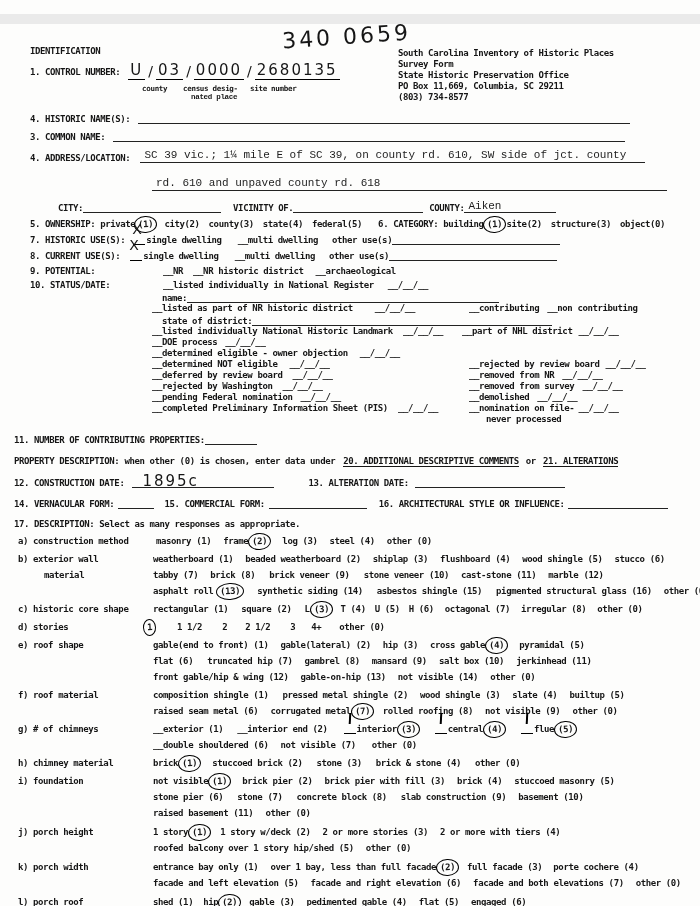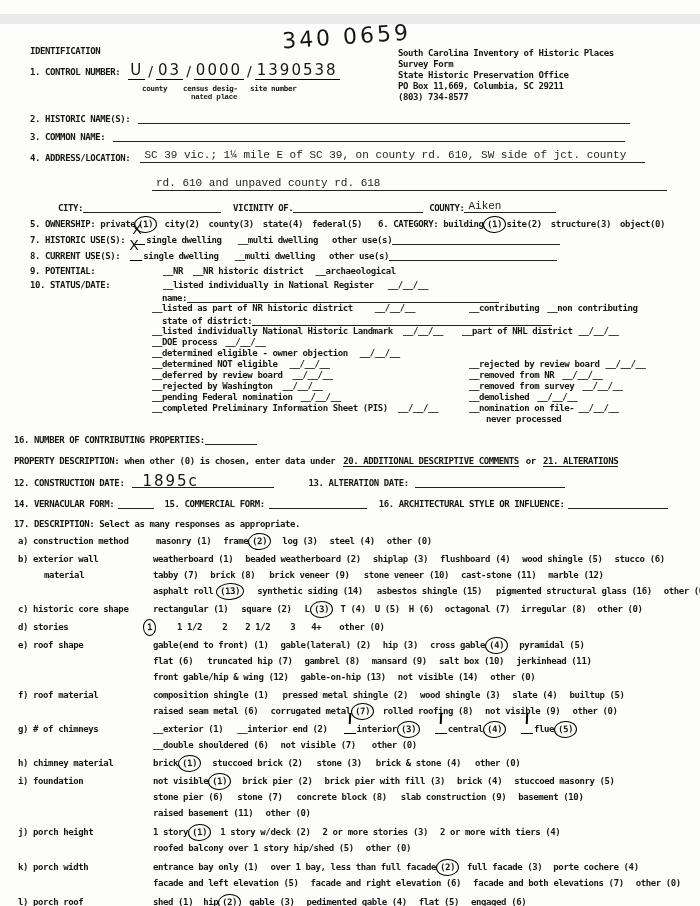--- a/index.html
+++ b/index.html
@@ -53,30 +53,30 @@
 
   <div class="ctl">
     <span class="t ctl-label">1. CONTROL NUMBER:</span>
     <span id="ctlgroups" style="display:flex;align-items:flex-end;margin-left:6px;">
         <span class="grp hw">U</span>
         <span class="slash hw">/</span>
         <span class="grp hw">03</span>
         <span class="slash hw">/</span>
         <span class="grp hw">0000</span>
         <span class="slash hw">/</span>
-        <span class="grp hw">1390538</span>
+        <span class="grp hw">2680135</span>
       </span>
   </div>
   <div class="sub" style="left:142px;top:84px;">county</div>
   <div class="sub" style="left:183px;top:84px;">census desig-</div>
   <div class="sub" style="left:191px;top:93px;font-family:Liberation Mono, monospace;">nated place</div>
   <div class="sub" style="left:250px;top:84px;">site number</div>
 
   <div class="rows" id="rows">
-      <div class="row" style="line-height: 12px; min-height: 12px; padding-left: 16px;"><span class="tok" style="margin-left: 0px;"><span class="t">2. HISTORIC NAME(S):</span></span><span class="tok" style="margin-left: 8px;"><span class="fill" style="width: 492px;"></span></span></div>
+      <div class="row" style="line-height: 12px; min-height: 12px; padding-left: 16px;"><span class="tok" style="margin-left: 0px;"><span class="t">4. HISTORIC NAME(S):</span></span><span class="tok" style="margin-left: 8px;"><span class="fill" style="width: 492px;"></span></span></div>
       <div class="row" style="line-height: 12px; min-height: 12px; margin-top: 5px; padding-left: 16px;"><span class="tok" style="margin-left: 0px;"><span class="t">3. COMMON NAME:</span></span><span class="tok" style="margin-left: 8px;"><span class="fill" style="width: 512px;"></span></span></div>
       <div class="row" style="line-height: 16px; min-height: 16px; margin-top: 7px; padding-left: 16px;"><span class="tok" style="margin-left: 0px;"><span class="t">4. ADDRESS/LOCATION:</span></span><span class="tok" style="margin-left: 10px;"><span class="fill" style="width: 505px;"><span class="typed">SC 39 vic.; 1¼ mile E of SC 39, on county rd. 610, SW side of jct. county</span></span></span></div>
       <div class="row" style="line-height: 16px; min-height: 16px; margin-top: 12px; padding-left: 16px;"><span class="tok" style="margin-left: 122px;"><span class="fill" style="width: 515px;"><span class="typed">rd. 610 and unpaved county rd. 618</span></span></span></div>
       <div class="row" style="line-height: 14px; min-height: 14px; margin-top: 7px; padding-left: 16px;"><span class="tok" style="margin-left: 28px;"><span class="t">CITY:</span></span><span class="tok" style="margin-left: 0px;"><span class="fill" style="width: 138px;"></span></span><span class="tok" style="margin-left: 12px;"><span class="t">VICINITY OF.</span></span><span class="tok" style="margin-left: 0px;"><span class="fill" style="width: 130px;"></span></span><span class="tok" style="margin-left: 6px;"><span class="t">COUNTY:</span></span><span class="tok" style="margin-left: 0px;"><span class="fill" style="width: 92px;"><span class="typed">Aiken</span></span></span></div>
       <div class="row" style="line-height: 12px; min-height: 12px; margin-top: 3px; padding-left: 16px;"><span class="tok" style="margin-left: 0px;"><span class="t">5. OWNERSHIP: private</span></span><span class="tok" style="margin-left: 0px;"><span class="num circ">(1)</span></span><span class="tok" style="margin-left: 8px;"><span class="t">city(2)</span></span><span class="tok" style="margin-left: 9px;"><span class="t">county(3)</span></span><span class="tok" style="margin-left: 9px;"><span class="t">state(4)</span></span><span class="tok" style="margin-left: 9px;"><span class="t">federal(5)</span></span><span class="tok" style="margin-left: 16px;"><span class="t">6. CATEGORY: building</span></span><span class="tok" style="margin-left: 0px;"><span class="num circ">(1)</span></span><span class="tok" style="margin-left: 2px;"><span class="t">site(2)</span></span><span class="tok" style="margin-left: 9px;"><span class="t">structure(3)</span></span><span class="tok" style="margin-left: 9px;"><span class="t">object(0)</span></span></div>
       <div class="row" style="line-height: 12px; min-height: 12px; margin-top: 3px; padding-left: 16px;"><span class="tok" style="margin-left: 0px;"><span class="t">7. HISTORIC USE(S):</span></span><span class="tok" style="margin-left: 8px;"><span class="blank"><span class="mark">X</span></span></span><span class="tok" style="margin-left: 1px;"><span class="t">single dwelling</span></span><span class="tok" style="margin-left: 16px;"><span class="t">__multi dwelling</span></span><span class="tok" style="margin-left: 14px;"><span class="t">other use(s)</span></span><span class="tok" style="margin-left: 0px;"><span class="fill" style="width: 168px;"></span></span></div>
       <div class="row" style="line-height: 12px; min-height: 12px; margin-top: 3px; padding-left: 16px;"><span class="tok" style="margin-left: 0px;"><span class="t">8. CURRENT USE(S):</span></span><span class="tok" style="margin-left: 10px;"><span class="blank"><span class="mark">X</span></span></span><span class="tok" style="margin-left: 1px;"><span class="t">single dwelling</span></span><span class="tok" style="margin-left: 16px;"><span class="t">__multi dwelling</span></span><span class="tok" style="margin-left: 14px;"><span class="t">other use(s)</span></span><span class="tok" style="margin-left: 0px;"><span class="fill" style="width: 168px;"></span></span></div>
       <div class="row" style="line-height: 12px; min-height: 12px; margin-top: 3px; padding-left: 16px;"><span class="tok" style="margin-left: 0px; width: 122px;"><span class="t">9. POTENTIAL:</span></span><span class="tok" style="margin-left: 11px;"><span class="t">__NR</span></span><span class="tok" style="margin-left: 10px;"><span class="t">__NR historic district</span></span><span class="tok" style="margin-left: 12px;"><span class="t">__archaeological</span></span></div>
       <div class="row" style="line-height: 11px; min-height: 11px; margin-top: 3px; padding-left: 16px;"><span class="tok" style="margin-left: 0px; width: 122px;"><span class="t">10. STATUS/DATE:</span></span><span class="tok" style="margin-left: 11px;"><span class="t">__listed individually in National Register</span></span><span class="tok" style="margin-left: 14px;"><span class="t">__/__/__</span></span></div>
       <div class="row" style="line-height: 10px; min-height: 10px; padding-left: 148px;"><span class="tok" style="margin-left: 0px;"><span class="t">name:</span></span><span class="tok" style="margin-left: 0px;"><span class="fill" style="width: 312px;"></span></span></div>
@@ -86,21 +86,21 @@
       <div class="row" style="line-height: 11px; min-height: 11px; padding-left: 138px;"><span class="tok" style="margin-left: 0px;"><span class="t">__DOE process</span></span><span class="tok" style="margin-left: 8px;"><span class="t">__/__/__</span></span></div>
       <div class="row" style="line-height: 11px; min-height: 11px; padding-left: 138px;"><span class="tok" style="margin-left: 0px;"><span class="t">__determined eligible - owner objection</span></span><span class="tok" style="margin-left: 12px;"><span class="t">__/__/__</span></span></div>
       <div class="row" style="line-height: 11px; min-height: 11px; padding-left: 138px;"><span class="tok" style="margin-left: 0px;"><span class="t">__determined NOT eligible</span></span><span class="tok" style="margin-left: 12px;"><span class="t">__/__/__</span></span><span class="rgt" style="left: 455px;"><span class="tok" style="margin-left: 0px;"><span class="t">__rejected by review board</span></span><span class="tok" style="margin-left: 6px;"><span class="t">__/__/__</span></span></span></div>
       <div class="row" style="line-height: 11px; min-height: 11px; padding-left: 138px;"><span class="tok" style="margin-left: 0px;"><span class="t">__deferred by review board</span></span><span class="tok" style="margin-left: 10px;"><span class="t">__/__/__</span></span><span class="rgt" style="left: 455px;"><span class="tok" style="margin-left: 0px;"><span class="t">__removed from NR</span></span><span class="tok" style="margin-left: 8px;"><span class="t">__/__/__</span></span></span></div>
       <div class="row" style="line-height: 11px; min-height: 11px; padding-left: 138px;"><span class="tok" style="margin-left: 0px;"><span class="t">__rejected by Washington</span></span><span class="tok" style="margin-left: 10px;"><span class="t">__/__/__</span></span><span class="rgt" style="left: 455px;"><span class="tok" style="margin-left: 0px;"><span class="t">__removed from survey</span></span><span class="tok" style="margin-left: 8px;"><span class="t">__/__/__</span></span></span></div>
       <div class="row" style="line-height: 11px; min-height: 11px; padding-left: 138px;"><span class="tok" style="margin-left: 0px;"><span class="t">__pending Federal nomination</span></span><span class="tok" style="margin-left: 8px;"><span class="t">__/__/__</span></span><span class="rgt" style="left: 455px;"><span class="tok" style="margin-left: 0px;"><span class="t">__demolished</span></span><span class="tok" style="margin-left: 8px;"><span class="t">__/__/__</span></span></span></div>
       <div class="row" style="line-height: 11px; min-height: 11px; padding-left: 138px;"><span class="tok" style="margin-left: 0px;"><span class="t">__completed Preliminary Information Sheet (PIS)</span></span><span class="tok" style="margin-left: 10px;"><span class="t">__/__/__</span></span><span class="rgt" style="left: 455px;"><span class="tok" style="margin-left: 0px;"><span class="t">__nomination on file-</span></span><span class="tok" style="margin-left: 4px;"><span class="t">__/__/__</span></span></span></div>
       <div class="row" style="line-height: 11px; min-height: 11px; padding-left: 138px;">
         <span class="rgt" style="left: 472px;"><span class="tok" style="margin-left: 0px;"><span class="t">never processed</span></span></span>
       </div>
-      <div class="row" style="line-height: 12px; min-height: 12px; margin-top: 8px;"><span class="tok" style="margin-left: 0px;"><span class="t">16. NUMBER OF CONTRIBUTING PROPERTIES:</span></span><span class="tok" style="margin-left: 0px;"><span class="fill" style="width: 52px;"></span></span></div>
+      <div class="row" style="line-height: 12px; min-height: 12px; margin-top: 8px;"><span class="tok" style="margin-left: 0px;"><span class="t">11. NUMBER OF CONTRIBUTING PROPERTIES:</span></span><span class="tok" style="margin-left: 0px;"><span class="fill" style="width: 52px;"></span></span></div>
       <div class="row" style="line-height: 12px; min-height: 12px; margin-top: 9px;"><span class="tok" style="margin-left: 0px;"><span class="t">PROPERTY DESCRIPTION: when other (0) is chosen, enter data under</span></span><span class="tok" style="margin-left: 8px;"><span class="t u">20. ADDITIONAL DESCRIPTIVE COMMENTS</span></span><span class="tok" style="margin-left: 7px;"><span class="t">or</span></span><span class="tok" style="margin-left: 7px;"><span class="t u">21. ALTERATIONS</span></span></div>
       <div class="row" style="line-height: 16px; min-height: 16px; margin-top: 8px;"><span class="tok" style="margin-left: 0px;"><span class="t">12. CONSTRUCTION DATE:</span></span><span class="tok" style="margin-left: 8px;"><span class="fill" style="width: 142px;"><span class="hwfill hw">1895c</span></span></span><span class="tok" style="margin-left: 34px;"><span class="t">13. ALTERATION DATE:</span></span><span class="tok" style="margin-left: 6px;"><span class="fill" style="width: 150px;"></span></span></div>
       <div class="row" style="line-height: 12px; min-height: 12px; margin-top: 6px;"><span class="tok" style="margin-left: 0px;"><span class="t">14. VERNACULAR FORM:</span></span><span class="tok" style="margin-left: 4px;"><span class="fill" style="width: 36px;"></span></span><span class="tok" style="margin-left: 10px;"><span class="t">15. COMMERCIAL FORM:</span></span><span class="tok" style="margin-left: 4px;"><span class="fill" style="width: 98px;"></span></span><span class="tok" style="margin-left: 12px;"><span class="t">16. ARCHITECTURAL STYLE OR INFLUENCE:</span></span><span class="tok" style="margin-left: 4px;"><span class="fill" style="width: 100px;"></span></span></div>
       <div class="row" style="line-height: 12px; min-height: 12px; margin-top: 8px;"><span class="tok" style="margin-left: 0px;"><span class="t">17. DESCRIPTION: Select as many responses as appropriate.</span></span></div>
       <div class="row" style="line-height: 12px; min-height: 12px; margin-top: 5px; padding-left: 4px;"><span class="tok" style="margin-left: 0px; width: 124px;"><span class="t">a) construction method</span></span><span class="tok" style="margin-left: 14px;"><span class="t">masonry (1)</span></span><span class="tok" style="margin-left: 12px;"><span class="t">frame</span></span><span class="tok" style="margin-left: 1px;"><span class="num circ">(2)</span></span><span class="tok" style="margin-left: 12px;"><span class="t">log (3)</span></span><span class="tok" style="margin-left: 12px;"><span class="t">steel (4)</span></span><span class="tok" style="margin-left: 12px;"><span class="t">other (0)</span></span></div>
       <div class="row" style="line-height: 12px; min-height: 12px; margin-top: 6px; padding-left: 4px;"><span class="tok" style="margin-left: 0px; width: 124px;"><span class="t">b) exterior wall</span></span><span class="tok" style="margin-left: 11px;"><span class="t">weatherboard (1)</span></span><span class="tok" style="margin-left: 12px;"><span class="t">beaded weatherboard (2)</span></span><span class="tok" style="margin-left: 12px;"><span class="t">shiplap (3)</span></span><span class="tok" style="margin-left: 12px;"><span class="t">flushboard (4)</span></span><span class="tok" style="margin-left: 12px;"><span class="t">wood shingle (5)</span></span><span class="tok" style="margin-left: 12px;"><span class="t">stucco (6)</span></span></div>
       <div class="row" style="line-height: 12px; min-height: 12px; margin-top: 4px; padding-left: 4px;"><span class="tok" style="margin-left: 26px; width: 98px;"><span class="t">material</span></span><span class="tok" style="margin-left: 11px;"><span class="t">tabby (7)</span></span><span class="tok" style="margin-left: 12px;"><span class="t">brick (8)</span></span><span class="tok" style="margin-left: 14px;"><span class="t">brick veneer (9)</span></span><span class="tok" style="margin-left: 14px;"><span class="t">stone veneer (10)</span></span><span class="tok" style="margin-left: 12px;"><span class="t">cast-stone (11)</span></span><span class="tok" style="margin-left: 12px;"><span class="t">marble (12)</span></span></div>
       <div class="row" style="line-height: 12px; min-height: 12px; margin-top: 4px; padding-left: 4px;"><span class="tok" style="margin-left: 0px; width: 124px;"></span><span class="tok" style="margin-left: 11px;"><span class="t">asphalt roll</span></span><span class="tok" style="margin-left: 4px;"><span class="num circ">(13)</span></span><span class="tok" style="margin-left: 14px;"><span class="t">synthetic siding (14)</span></span><span class="tok" style="margin-left: 14px;"><span class="t">asbestos shingle (15)</span></span><span class="tok" style="margin-left: 14px;"><span class="t">pigmented structural glass (16)</span></span><span class="tok" style="margin-left: 12px;"><span class="t">other (0)</span></span></div>
       <div class="row" style="line-height: 12px; min-height: 12px; margin-top: 6px; padding-left: 4px;"><span class="tok" style="margin-left: 0px; width: 124px;"><span class="t">c) historic core shape</span></span><span class="tok" style="margin-left: 11px;"><span class="t">rectangular (1)</span></span><span class="tok" style="margin-left: 13px;"><span class="t">square (2)</span></span><span class="tok" style="margin-left: 13px;"><span class="t">L</span></span><span class="tok" style="margin-left: 1px;"><span class="num circ">(3)</span></span><span class="tok" style="margin-left: 9px;"><span class="t">T (4)</span></span><span class="tok" style="margin-left: 9px;"><span class="t">U (5)</span></span><span class="tok" style="margin-left: 9px;"><span class="t">H (6)</span></span><span class="tok" style="margin-left: 11px;"><span class="t">octagonal (7)</span></span><span class="tok" style="margin-left: 11px;"><span class="t">irregular (8)</span></span><span class="tok" style="margin-left: 11px;"><span class="t">other (0)</span></span></div>
       <div class="row" style="line-height: 12px; min-height: 12px; margin-top: 6px; padding-left: 4px;"><span class="tok" style="margin-left: 0px; width: 124px;"><span class="t">d) stories</span></span><span class="tok" style="margin-left: 2px;"><span class="num circ">1</span></span><span class="tok" style="margin-left: 22px;"><span class="t">1 1/2</span></span><span class="tok" style="margin-left: 20px;"><span class="t">2</span></span><span class="tok" style="margin-left: 18px;"><span class="t">2 1/2</span></span><span class="tok" style="margin-left: 20px;"><span class="t">3</span></span><span class="tok" style="margin-left: 16px;"><span class="t">4+</span></span><span class="tok" style="margin-left: 18px;"><span class="t">other (0)</span></span></div>

